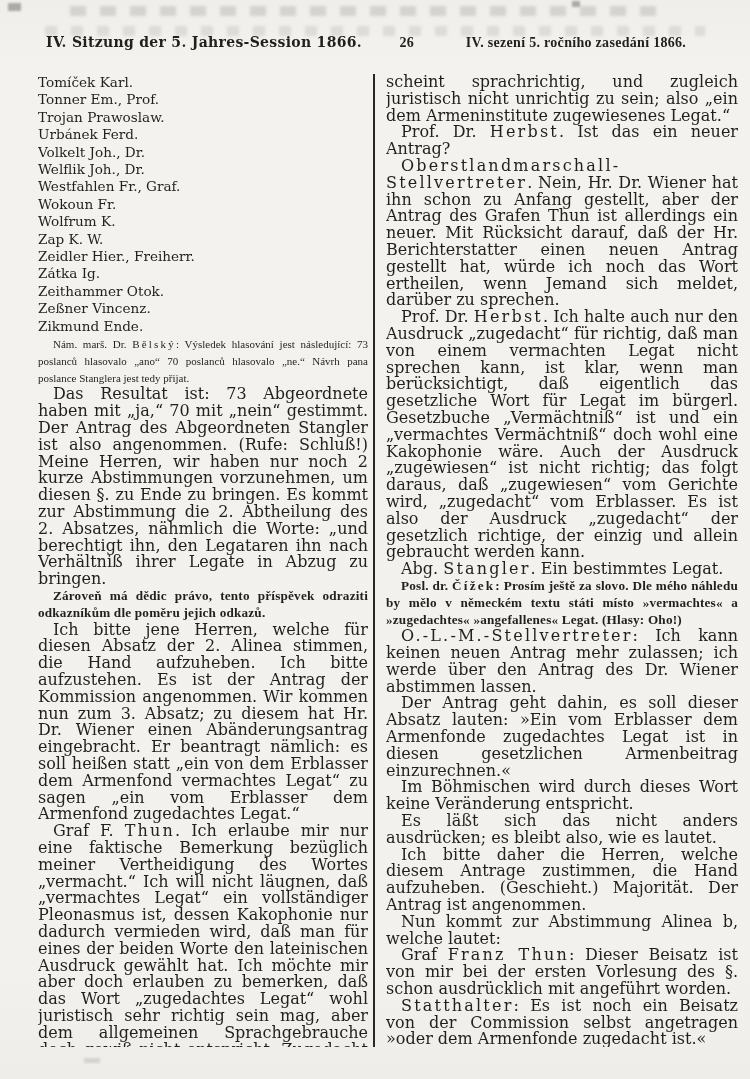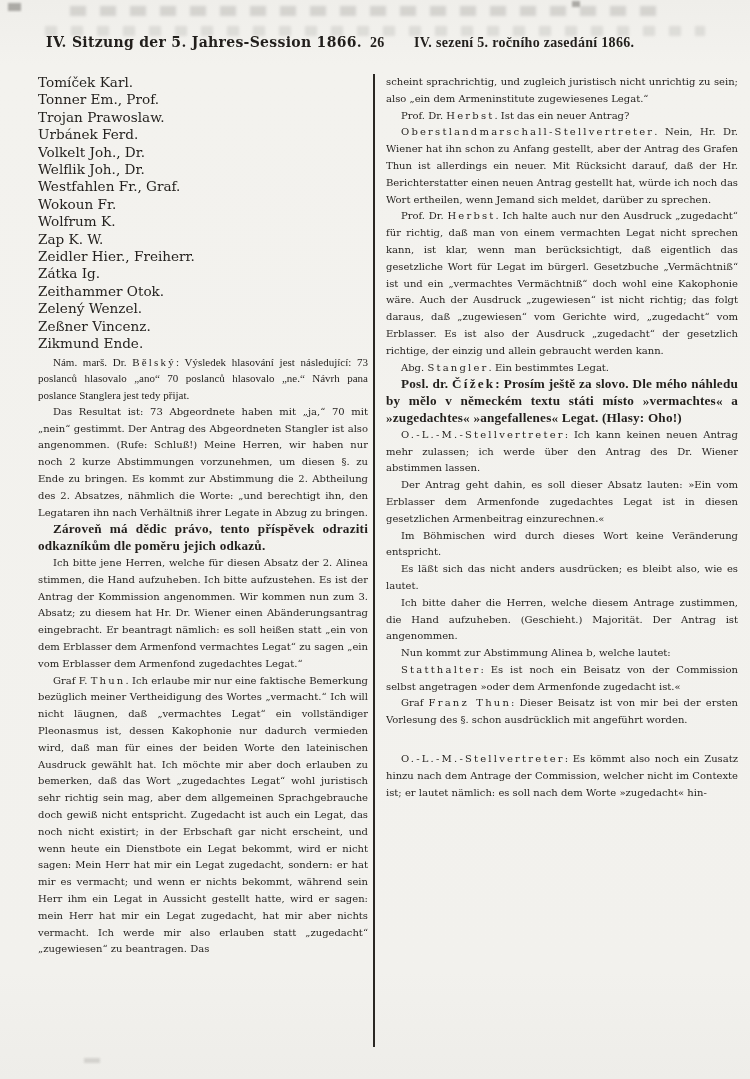--- a/index.html
+++ b/index.html
@@ -23,35 +23,35 @@
   .s1{top:3px;left:8px;width:13px;height:8px;}
   .s2{top:1px;left:572px;width:8px;height:6px;}
   .s3{top:1058px;left:84px;width:16px;height:5px;opacity:.4;}
 
   .header{
     position:absolute;top:34px;left:38px;width:700px;
     display:flex;align-items:baseline;
     font-size:14px;font-weight:bold;letter-spacing:.3px;
   }
   .h-left{width:332px;text-align:center;font-family:"DejaVu Serif",serif;}
-  .h-mid{width:44px;text-align:left;font-family:"Liberation Serif",serif;}
-  .h-right{flex:1;text-align:left;font-family:"Liberation Serif",serif;}
+  .h-mid{width:44px;text-align:right;font-family:"Liberation Serif",serif;}
+  .h-right{flex:1;text-align:center;font-family:"Liberation Serif",serif;}
 
   .columns{
     position:absolute;top:74px;left:38px;width:700px;height:973px;
     display:flex;
   }
   .col-l{width:330px;height:100%;overflow:hidden;}
   .rule{width:2px;background:#2a2723;margin-left:5px;margin-right:11px;}
   .col-r{flex:1;height:100%;overflow:hidden;}
 
   .names{font-size:13.6px;line-height:17.4px;margin-bottom:1px;}
   .names div{white-space:nowrap;}
 
-  .para{margin:0;text-align:justify;font-size:10px;line-height:16.8px;}
+  .para{margin:0;text-align:justify;font-size:16px;line-height:16.8px;}
   .ind{text-indent:15px;}
   .fraktur{font-family:"DejaVu Serif",serif;}
   .antiqua{font-family:"Liberation Serif",serif;font-size:11px;}
   .antiqua-bold{font-family:"Liberation Serif",serif;font-weight:bold;font-size:13.2px;letter-spacing:.2px;}
   .sp{letter-spacing:2.2px;}
   .gap-before{margin-top:22px;}
 </style>
 </head>
 <body>
 
@@ -79,21 +79,20 @@
         <div>Urbánek Ferd.</div>
         <div>Volkelt Joh., Dr.</div>
         <div>Welflik Joh., Dr.</div>
         <div>Westfahlen Fr., Graf.</div>
         <div>Wokoun Fr.</div>
         <div>Wolfrum K.</div>
         <div>Zap K. W.</div>
         <div>Zeidler Hier., Freiherr.</div>
         <div>Zátka Ig.</div>
         <div>Zeithammer Otok.</div>
-        <div>Zelený Wenzel.</div>
         <div>Zeßner Vincenz.</div>
         <div>Zikmund Ende.</div>
       </div>
 
       <p class="para antiqua ind"><span>Nám. marš. Dr. </span><span class="sp">Bělský</span><span>: Výsledek hlasování jest následující: 73 poslanců hlasovalo „ano“ 70 poslanců hlasovalo „ne.“ Návrh pana poslance Stanglera jest tedy přijat.</span></p>
 
       <p class="para fraktur ind"><span>Das Resultat ist: 73 Abgeordnete haben mit „ja,“ 70 mit „nein“ gestimmt. Der Antrag des Abgeordneten Stangler ist also angenommen. (Rufe: Schluß!) Meine Herren, wir haben nur noch 2 kurze Abstimmungen vorzunehmen, um diesen §. zu Ende zu bringen. Es kommt zur Abstimmung die 2. Abtheilung des 2. Absatzes, nähmlich die Worte: „und berechtigt ihn, den Legataren ihn nach Verhältniß ihrer Legate in Abzug zu bringen.</span></p>
 
       <p class="para antiqua-bold ind"><span>Zároveň má dědic právo, tento příspěvek odraziti odkazníkům dle poměru jejich odkazů.</span></p>
 
@@ -123,22 +122,22 @@
       <p class="para fraktur ind"><span>Der Antrag geht dahin, es soll dieser Absatz lauten: »Ein vom Erblasser dem Armenfonde zugedachtes Legat ist in diesen gesetzlichen Armenbeitrag einzurechnen.«</span></p>
 
       <p class="para fraktur ind"><span>Im Böhmischen wird durch dieses Wort keine Veränderung entspricht.</span></p>
 
       <p class="para fraktur ind"><span>Es läßt sich das nicht anders ausdrücken; es bleibt also, wie es lautet.</span></p>
 
       <p class="para fraktur ind"><span>Ich bitte daher die Herren, welche diesem Antrage zustimmen, die Hand aufzuheben. (Geschieht.) Majorität. Der Antrag ist angenommen.</span></p>
 
       <p class="para fraktur ind"><span>Nun kommt zur Abstimmung Alinea b, welche lautet:</span></p>
 
+      <p class="para fraktur ind"><span>Graf </span><span class="sp">Franz Thun</span><span>: Dieser Beisatz ist von mir bei der ersten Vorlesung des §. schon ausdrücklich mit angeführt worden.</span></p>
+
       <p class="para fraktur ind"><span class="sp">Statthalter</span><span>: Es ist noch ein Beisatz von der Commission selbst angetragen »oder dem Armenfonde zugedacht ist.«</span></p>
-
-      <p class="para fraktur ind"><span>Graf </span><span class="sp">Franz Thun</span><span>: Dieser Beisatz ist von mir bei der ersten Vorlesung des §. schon ausdrücklich mit angeführt worden.</span></p>
 
       <p class="para fraktur ind gap-before"><span class="sp">O.-L.-M.-Stellvertreter</span><span>: Es kömmt also noch ein Zusatz hinzu nach dem Antrage der Commission, welcher nicht im Contexte ist; er lautet nämlich: es soll nach dem Worte »zugedacht« hin-</span></p>
     </div>
 
   </div>
 
 </div>
 
 </body></html>

